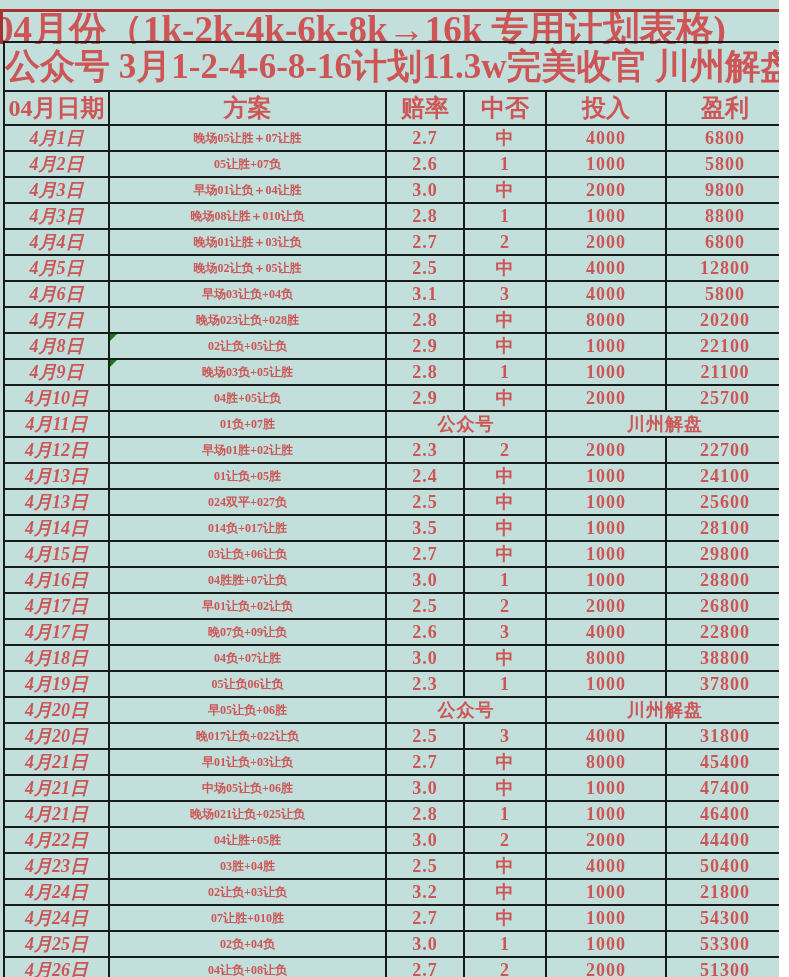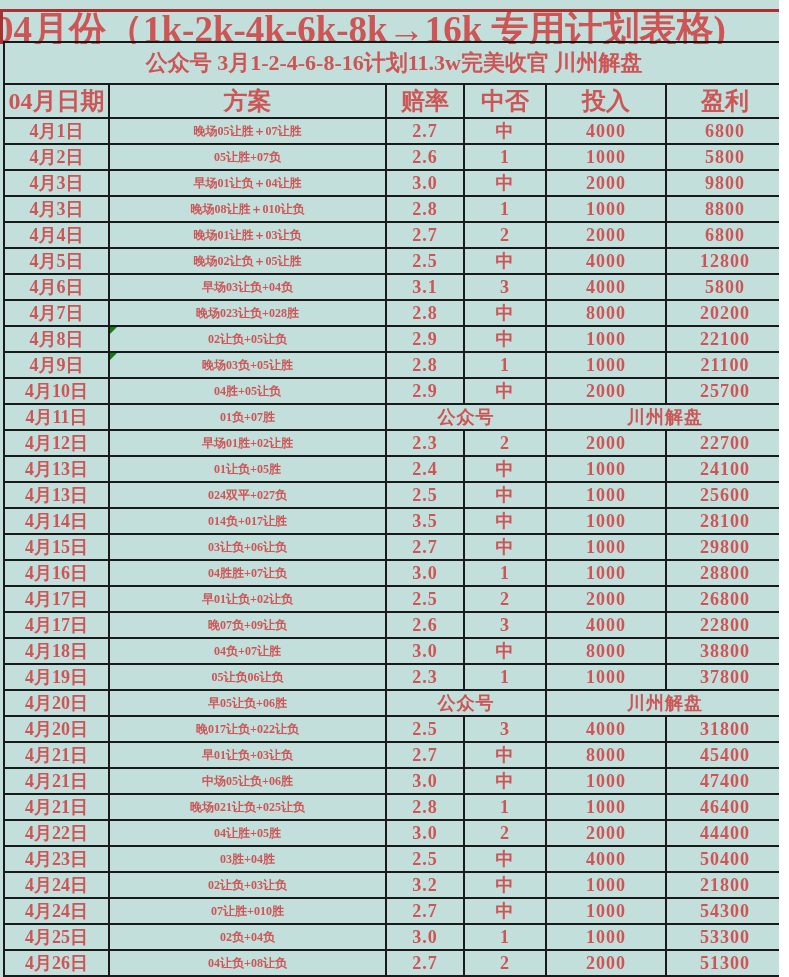--- a/index.html
+++ b/index.html
@@ -38,25 +38,25 @@
     padding:0;
     text-align:center;
     vertical-align:middle;
     color:#cd5555;
     font-weight:bold;
     overflow:hidden;
     white-space:nowrap;
   }
   td.subtitle-cell{
     height:40px;
-    font-size:22px;
+    font-size:35px;
     letter-spacing:0px;
   }
   th.hdr{height:20px;font-size:24px;font-weight:bold;}
-  td.c-date{height:22px;font-size:18px;}
+  td.c-date{height:22px;font-size:18px;font-style:italic;}
   td.c-plan{height:22px;font-size:12px;position:relative;}
   td.c-num{height:22px;font-size:18px;letter-spacing:1px;}
   
   .tri{
     position:absolute;left:0;top:0;
     width:0;height:0;
     border-top:7px solid #0f7d0f;
     border-right:7px solid transparent;
   }
 </style>

